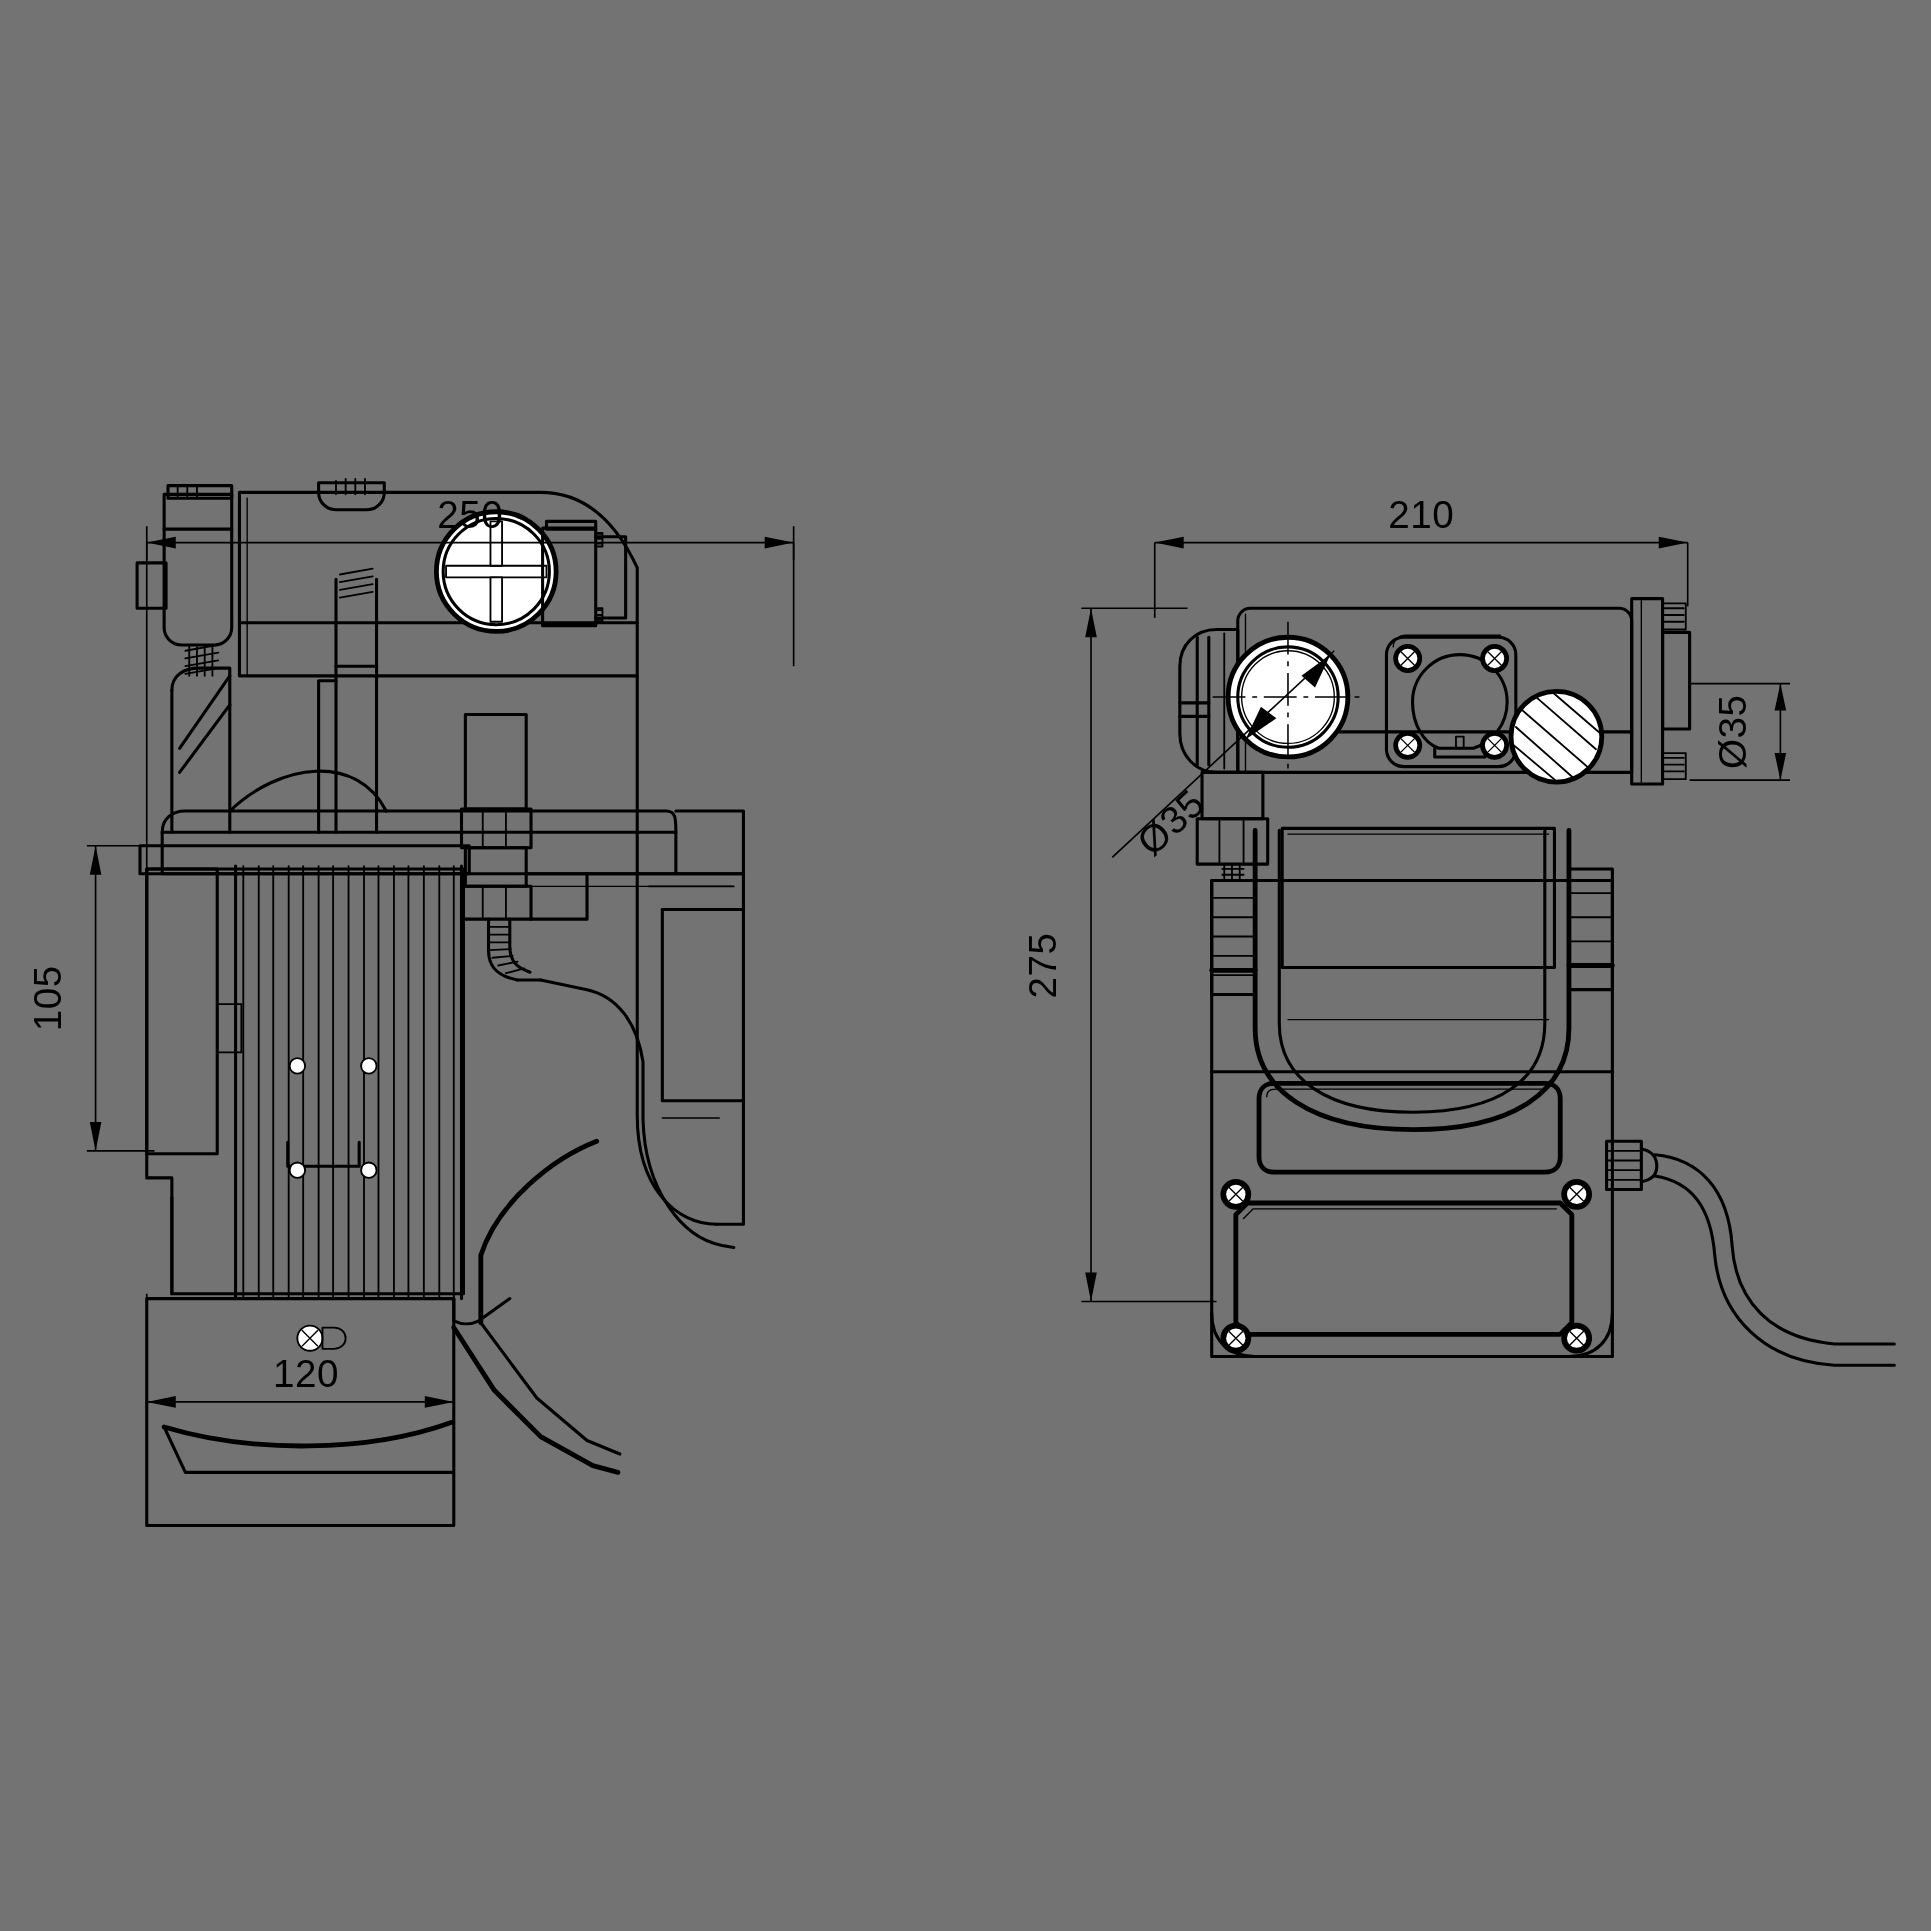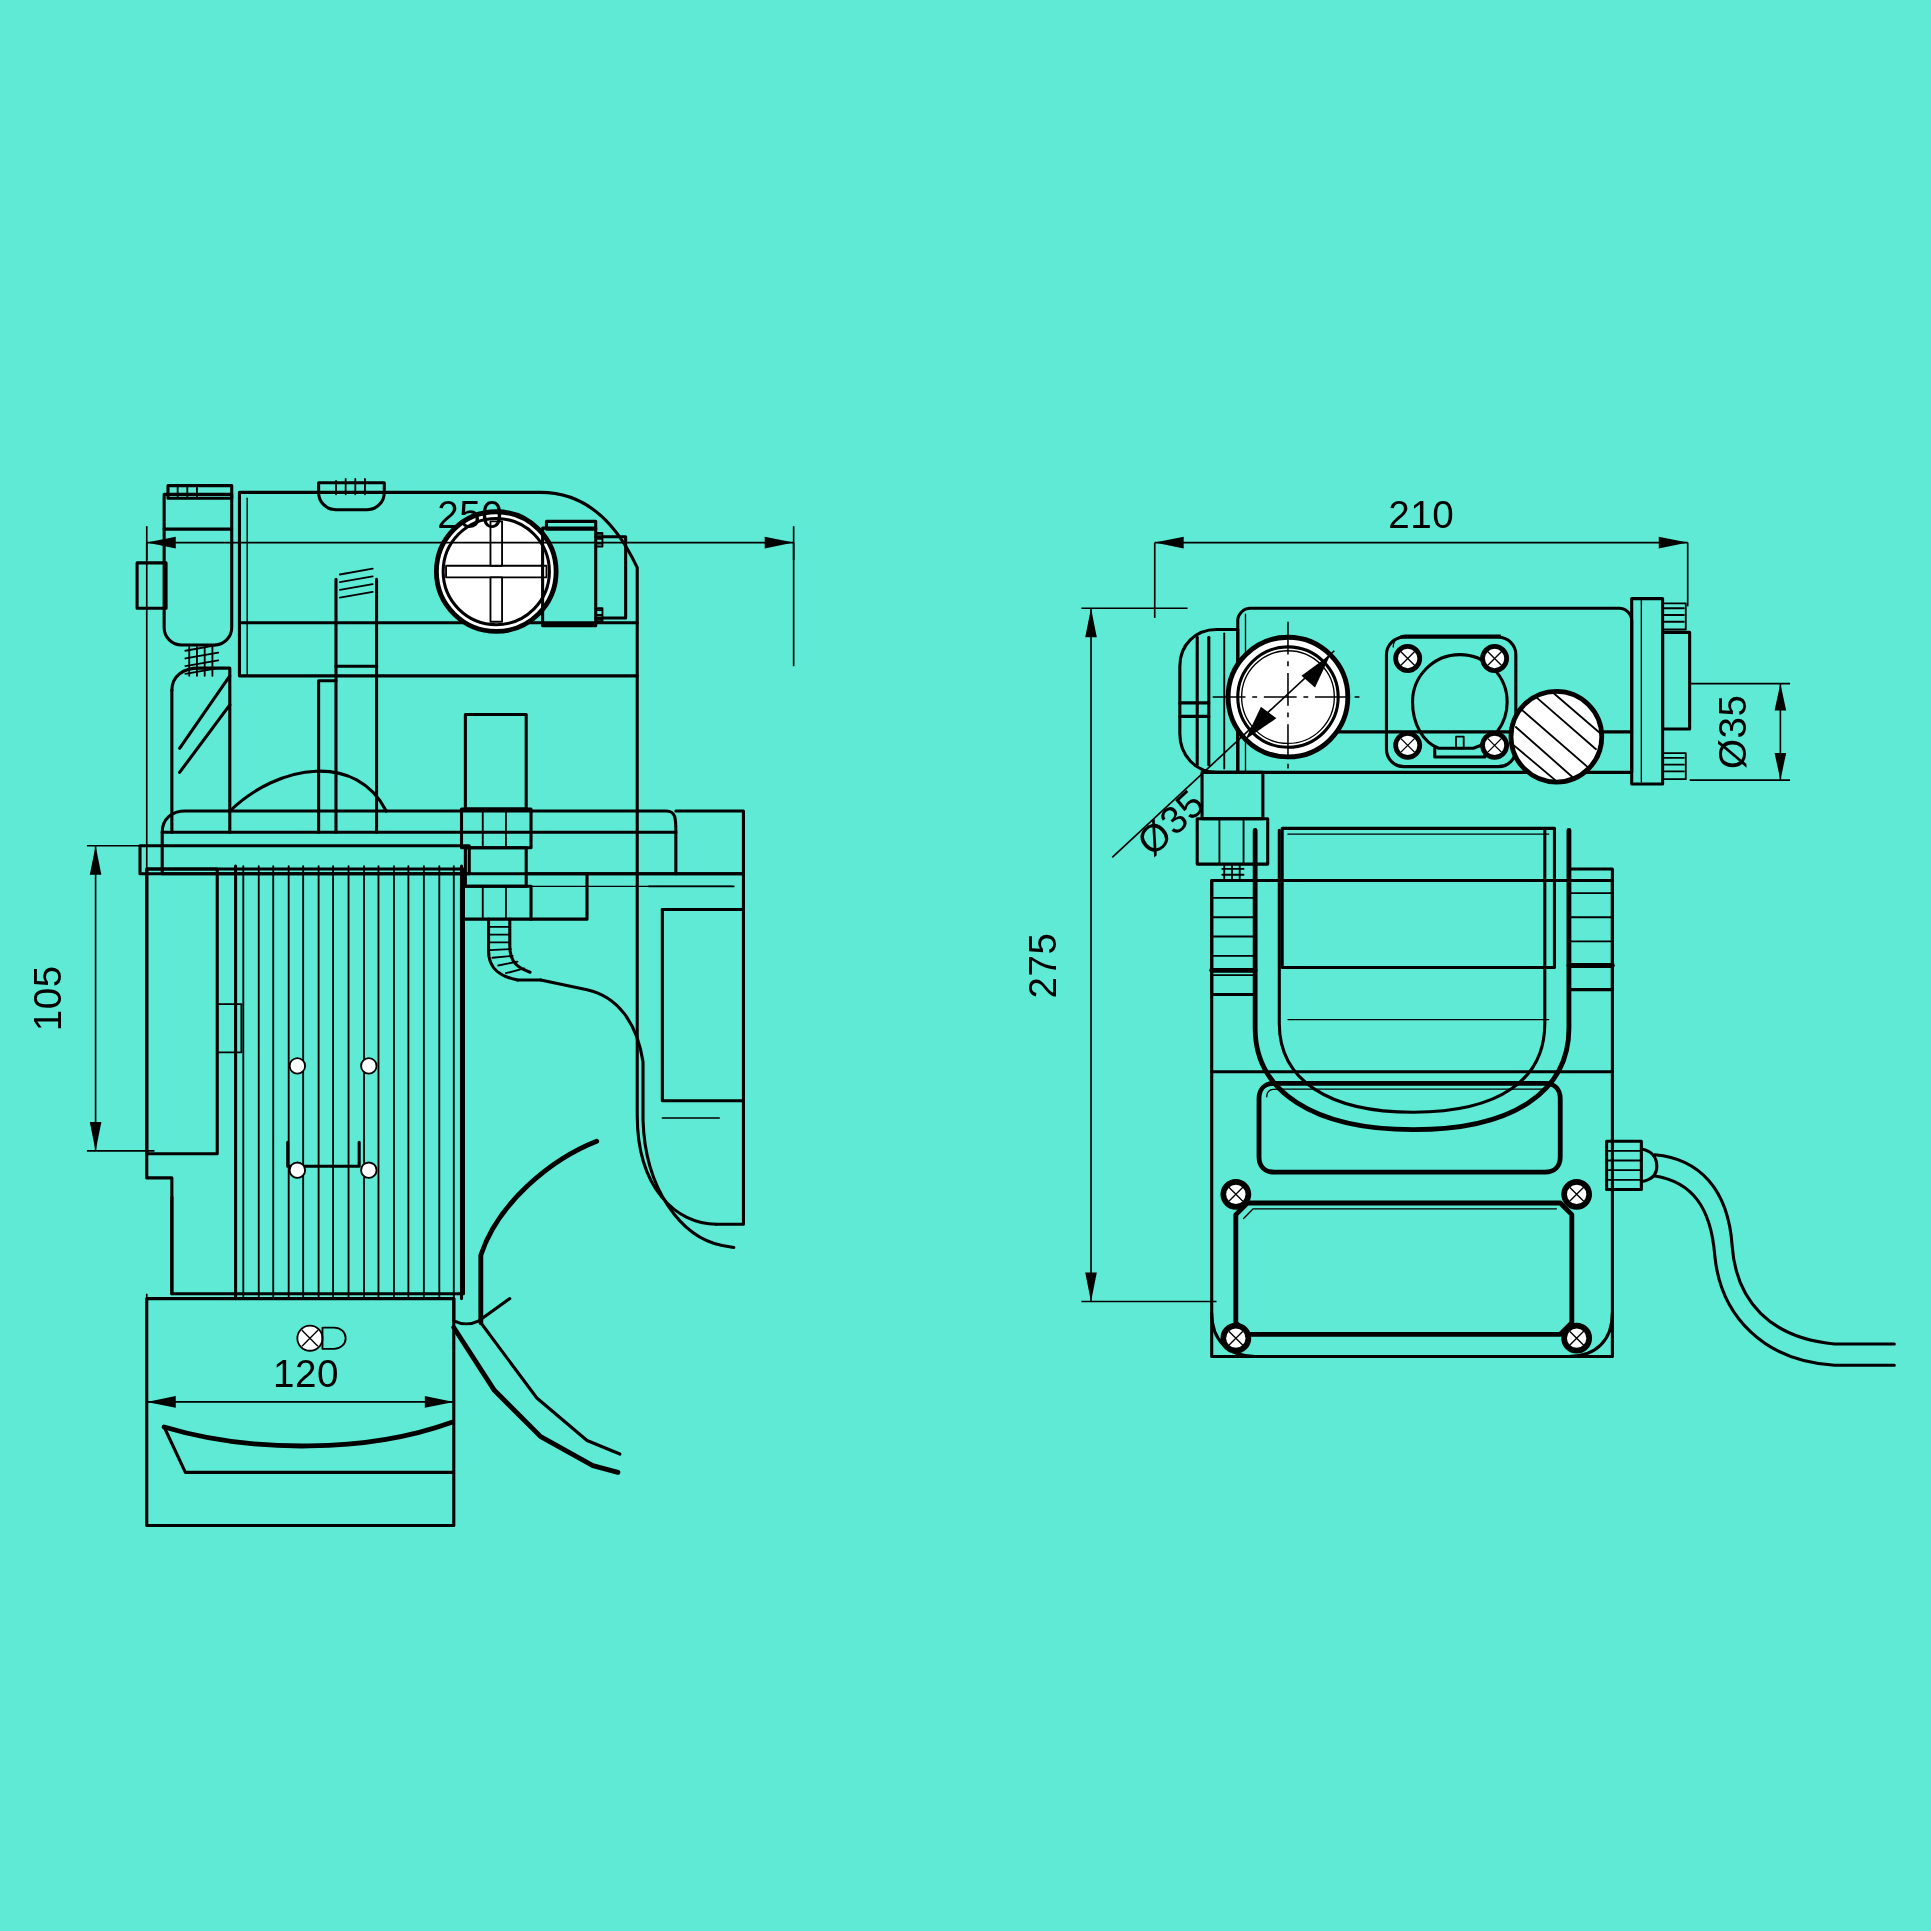--- a/index.html
+++ b/index.html
@@ -11,21 +11,21 @@
   body {
     width: 1931px;
     height: 1931px;
     overflow: hidden;
     font-family: "Liberation Sans", sans-serif;
   }
   #sheet {
     position: relative;
     width: 1931px;
     height: 1931px;
-    background: #5eead4;
+    background: #737373;
   }
   svg.drawing {
     position: absolute;
     top: 0;
     left: 0;
     width: 1931px;
     height: 1931px;
     display: block;
   }
   .ln      { fill: none; stroke: #000000; stroke-width: 3.2; stroke-linejoin: round; stroke-linecap: round; }

